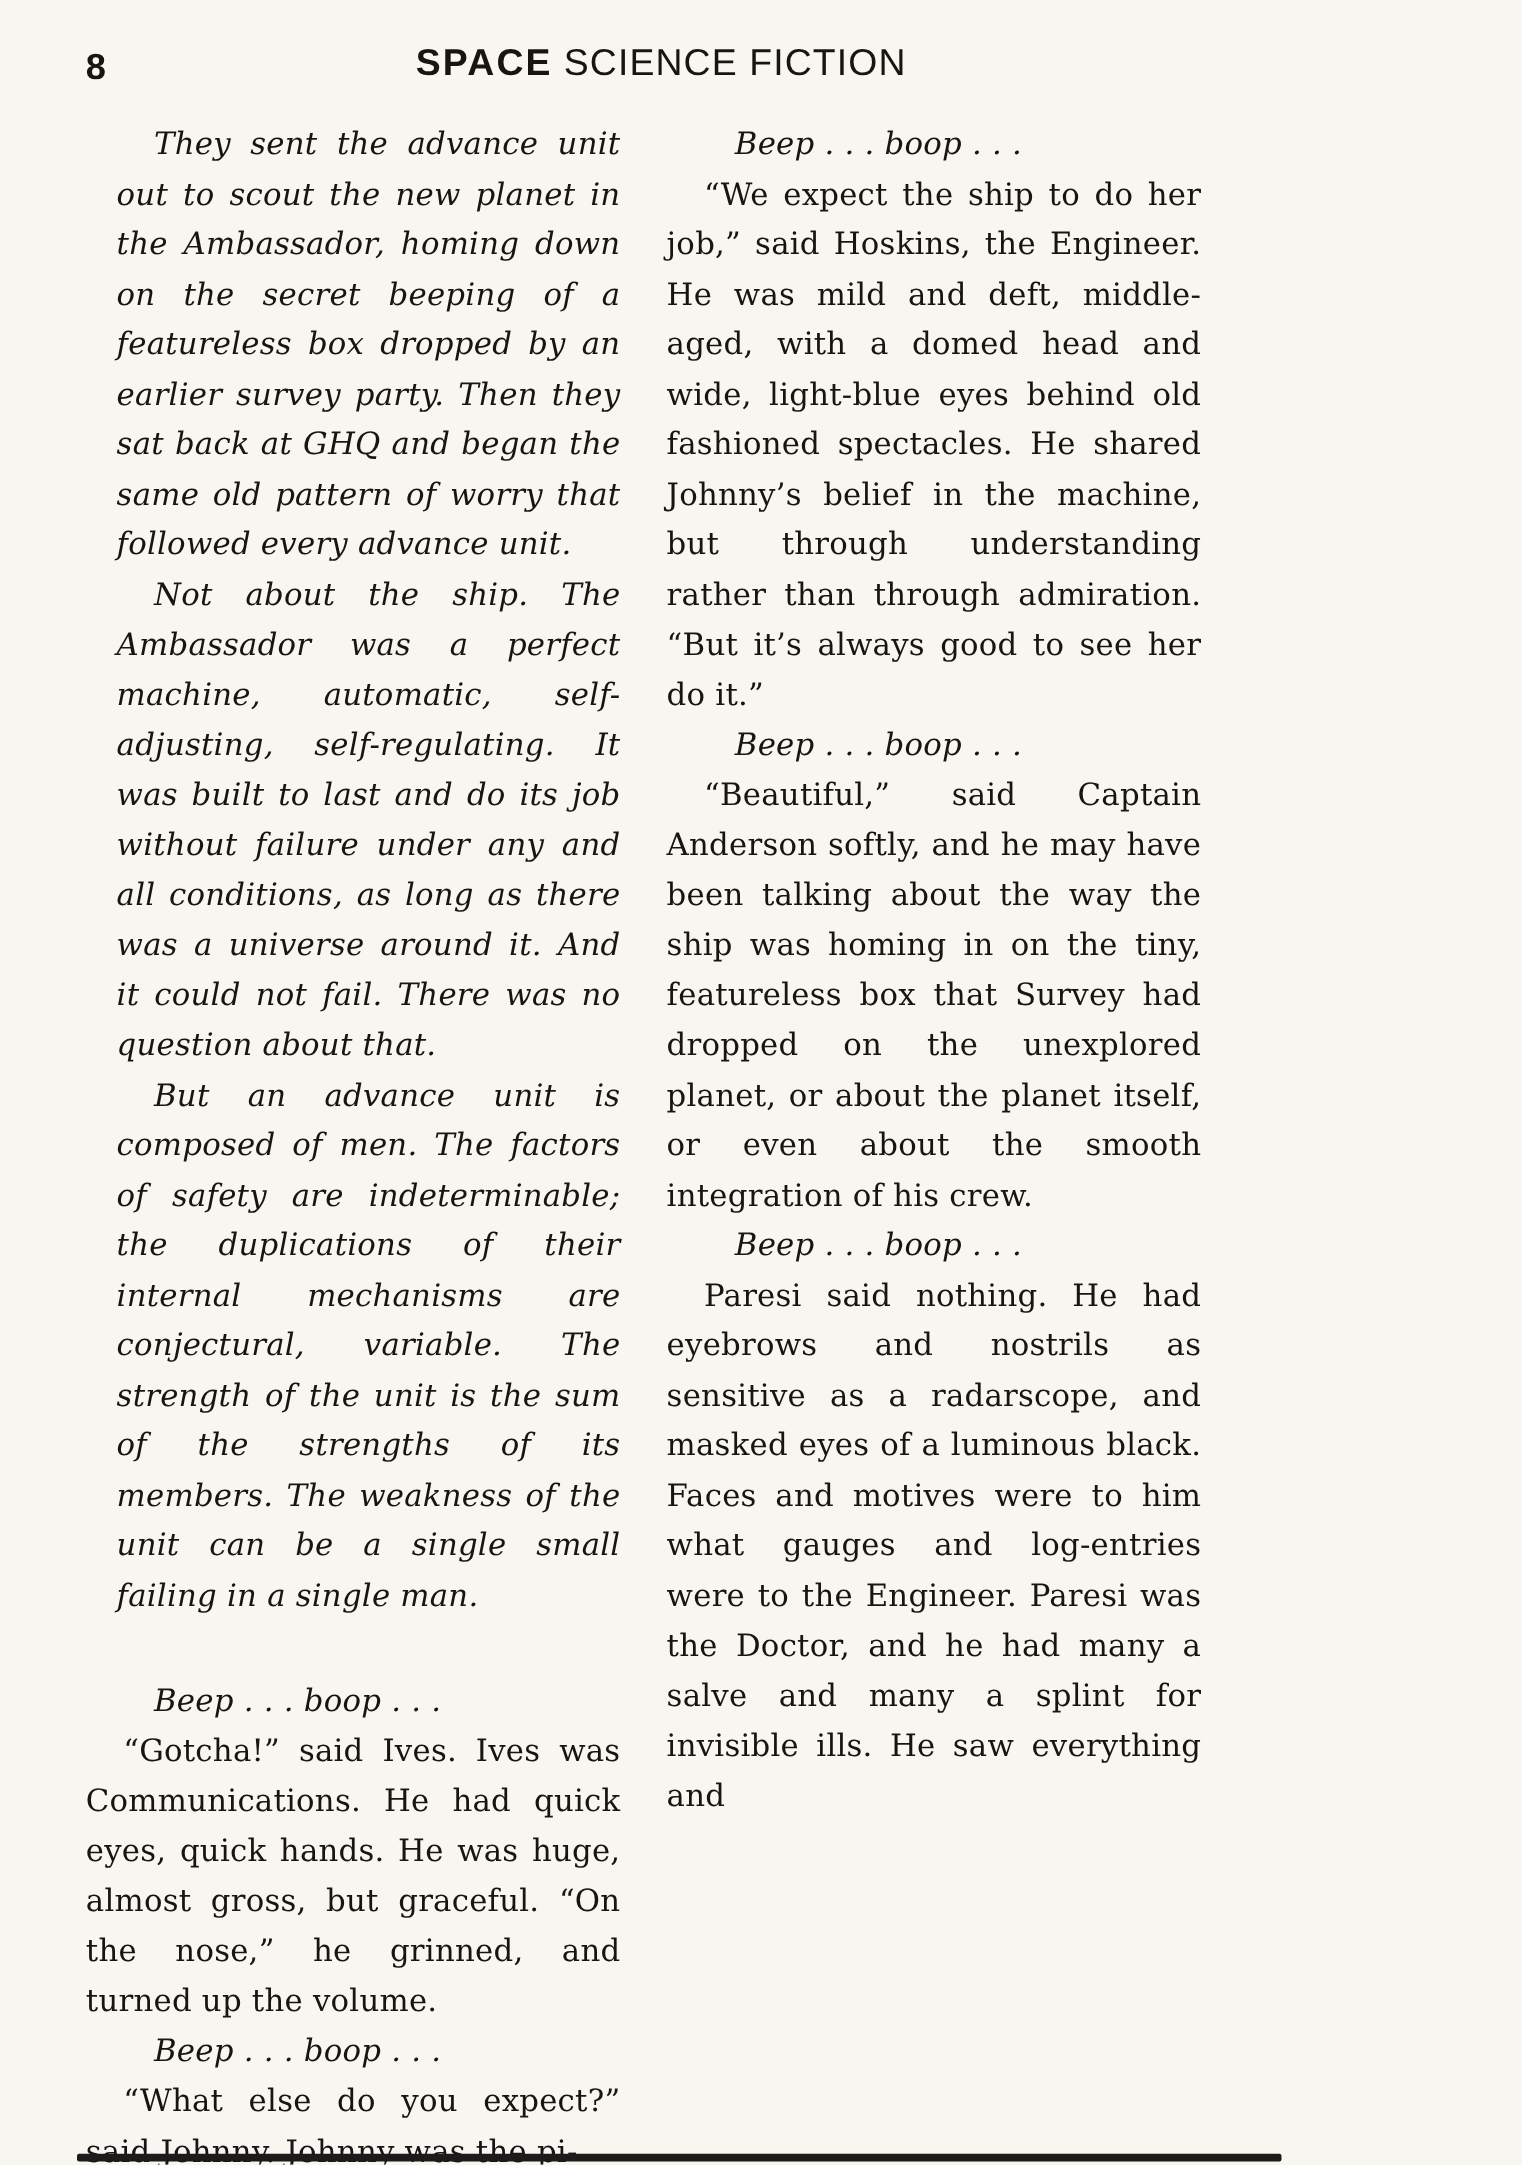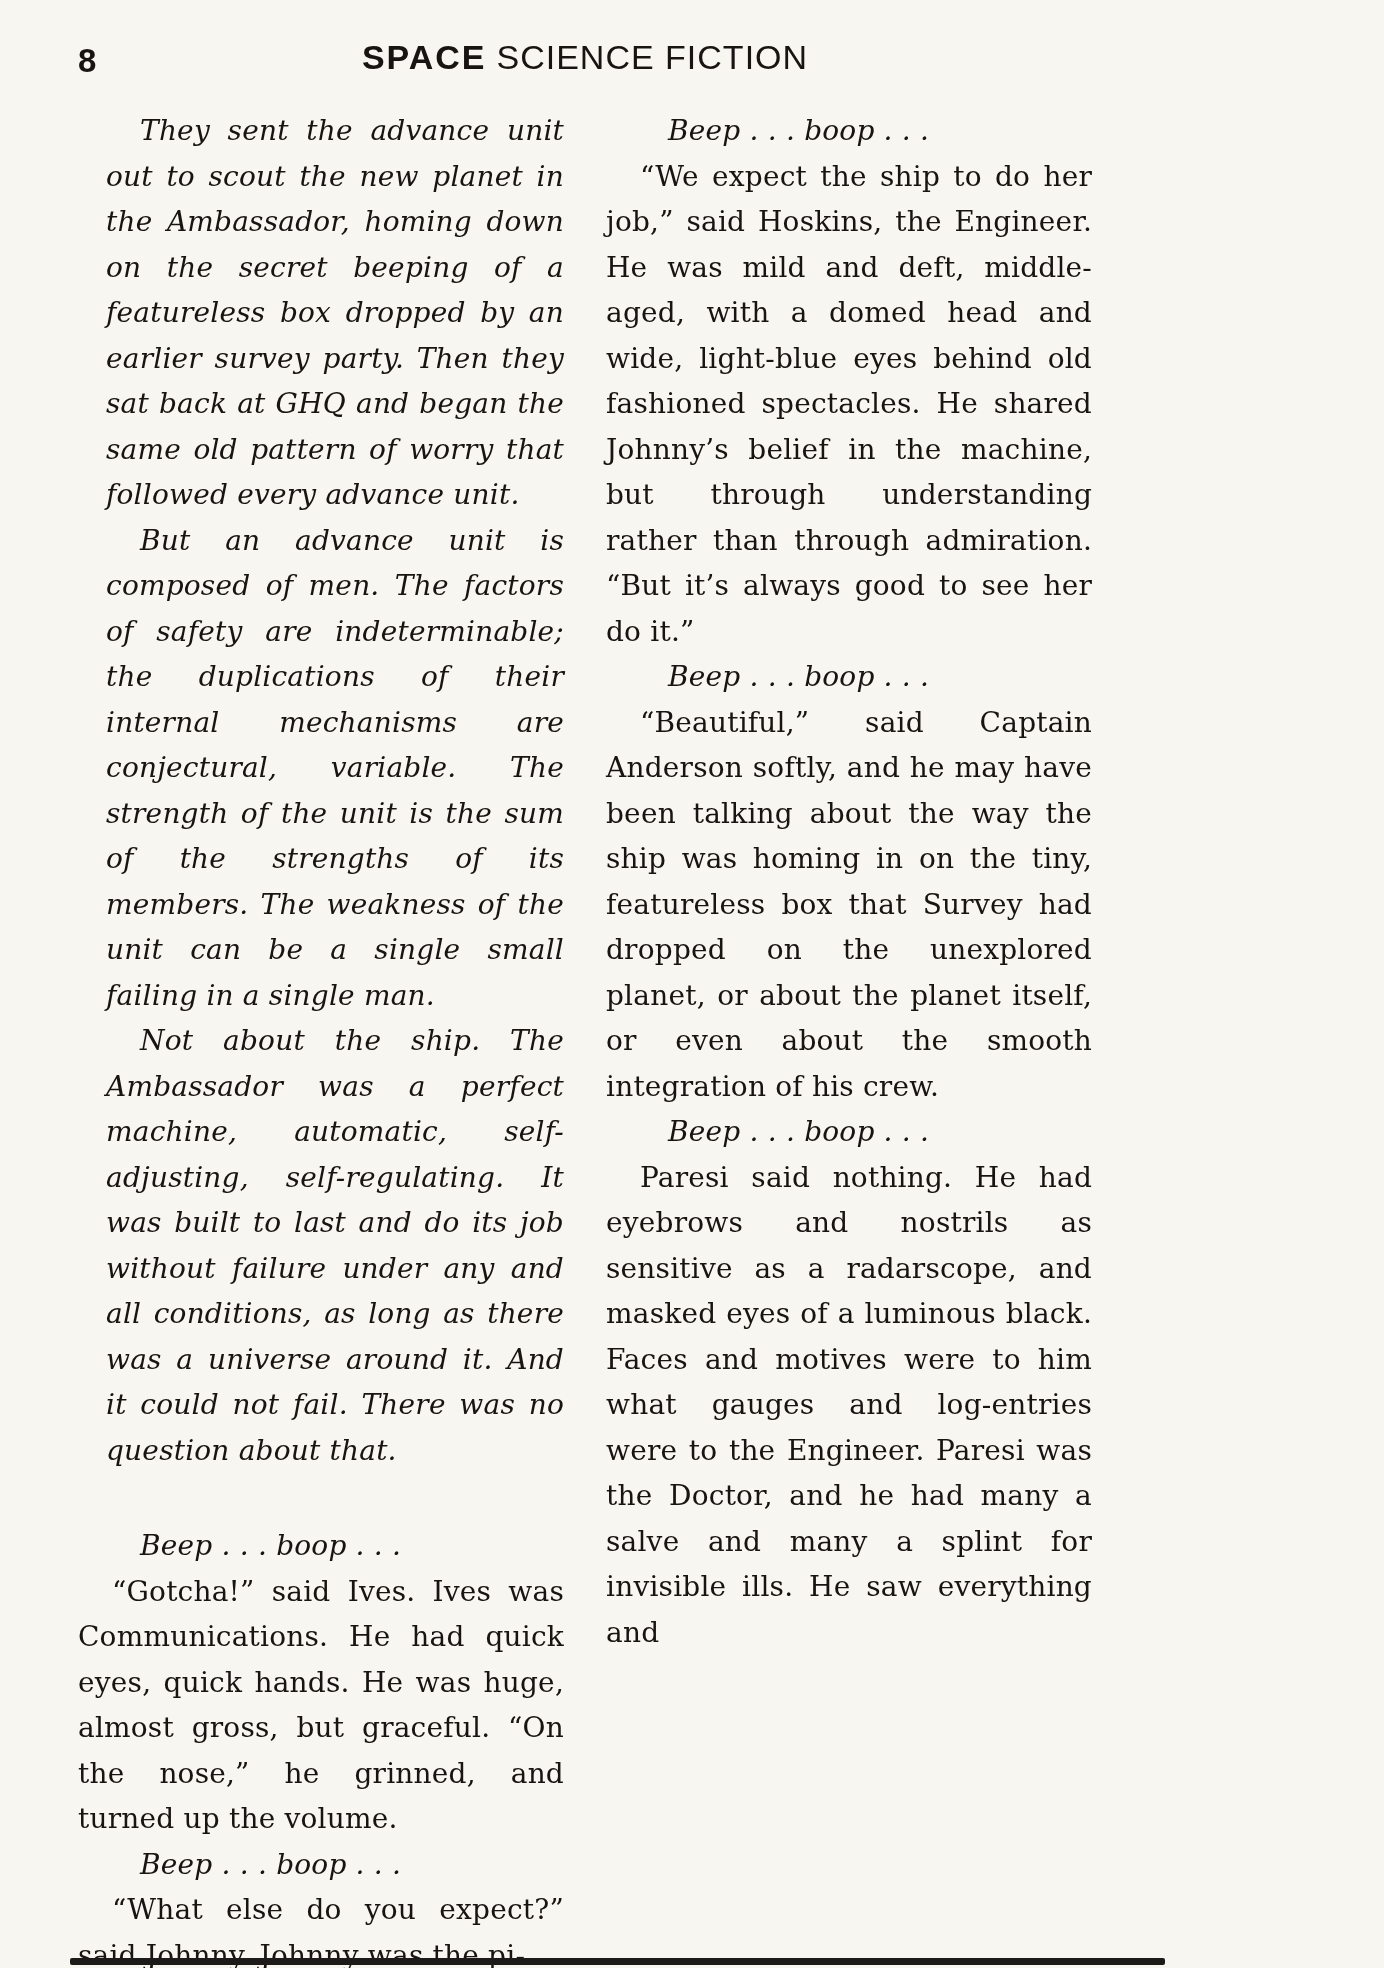--- a/index.html
+++ b/index.html
@@ -31,21 +31,21 @@
   .page-num {
     position: absolute;
     left: 0;
     top: 6px;
     font-family: "Liberation Sans", sans-serif;
     font-weight: bold;
     font-size: 33px;
   }
   .mag-title {
     position: absolute;
-    left: 0;
+    left: 16px;
     top: 2px;
     width: 100%;
     text-align: center;
     font-family: "Liberation Sans", sans-serif;
     font-size: 34px;
     letter-spacing: 1px;
     white-space: nowrap;
   }
   .mag-title .t-bold {
     font-weight: bold;
@@ -94,22 +94,22 @@
       <span class="page-num">8</span>
       <div class="mag-title">
         <span class="t-bold">SPACE</span><span class="t-rest">SCIENCE FICTION</span>
       </div>
     </header>
 
     <main class="columns">
 
       <section class="col">
         <p class="para italic">They sent the advance unit out to scout the new planet in the Ambassador, homing down on the secret beeping of a featureless box dropped by an earlier survey party. Then they sat back at GHQ and began the same old pattern of worry that followed every advance unit.</p>
+        <p class="para italic">Not about the ship. The Ambassador was a perfect machine, automatic, self-adjusting, self-regulating. It was built to last and do its job without failure under any and all conditions, as long as there was a universe around it. And it could not fail. There was no question about that.</p>
         <p class="para italic">But an advance unit is composed of men. The factors of safety are indeterminable; the duplications of their internal mechanisms are conjectural, variable. The strength of the unit is the sum of the strengths of its members. The weakness of the unit can be a single small failing in a single man.</p>
-        <p class="para italic">Not about the ship. The Ambassador was a perfect machine, automatic, self-adjusting, self-regulating. It was built to last and do its job without failure under any and all conditions, as long as there was a universe around it. And it could not fail. There was no question about that.</p>
         <p class="para italic section-break">Beep . . . boop . . .</p>
         <p class="para">“Gotcha!” said Ives. Ives was Communications. He had quick eyes, quick hands. He was huge, almost gross, but graceful. “On the nose,” he grinned, and turned up the volume.</p>
         <p class="para italic">Beep . . . boop . . .</p>
         <p class="para">“What else do you expect?” said Johnny. Johnny was the pi-</p>
       </section>
 
       <section class="col">
         <p class="para italic">Beep . . . boop . . .</p>
         <p class="para">“We expect the ship to do her job,” said Hoskins, the Engineer. He was mild and deft, middle-aged, with a domed head and wide, light-blue eyes behind old fashioned spectacles. He shared Johnny’s belief in the machine, but through understanding rather than through admiration. “But it’s always good to see her do it.”</p>
         <p class="para italic">Beep . . . boop . . .</p>

